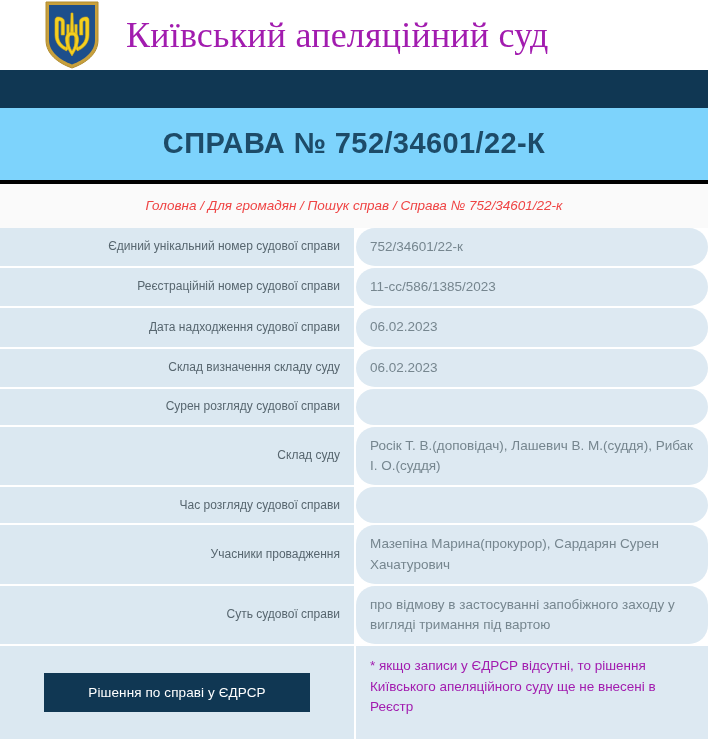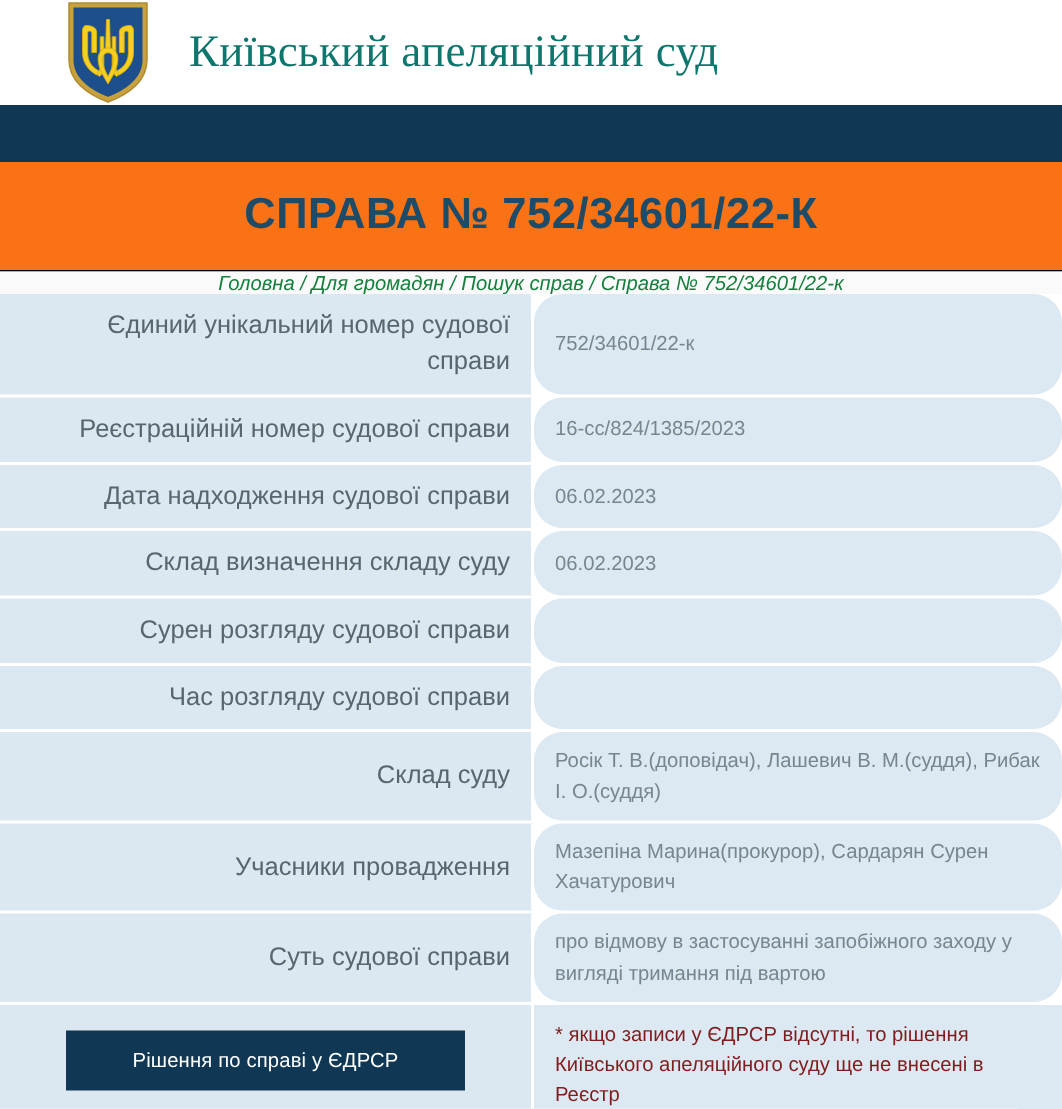--- a/index.html
+++ b/index.html
@@ -35,63 +35,63 @@
   }
   .emblem {
     width: 56px;
     height: 70px;
     flex: 0 0 auto;
     display: block;
   }
   .site-title {
     margin-left: 26px;
     font-family: "Liberation Serif", "DejaVu Serif", serif;
-    font-size: 30px;
+    font-size: 36px;
     line-height: 1;
-    color: #0f766e;
+    color: #a21caf;
     letter-spacing: 0.2px;
     white-space: nowrap;
   }
 
   
   .navbar-strip {
     height: 38px;
     background: #103753;
     flex: 0 0 auto;
   }
 
   
   .title-band {
-    background: #f97316;
+    background: #7dd3fc;
     height: 84px;
     display: flex;
     align-items: center;
     justify-content: center;
-    border-bottom: 1px solid #000000;
+    border-bottom: 4px solid #000000;
     box-sizing: border-box;
   }
   .page-title {
     font-size: 29px;
     color: #1d4b68;
     letter-spacing: 0.4px;
     white-space: nowrap;
   }
 
   
   .breadcrumb-band {
     background: #fafafa;
     height: 54px;
     display: flex;
     align-items: center;
     justify-content: center;
   }
   .breadcrumb {
     font-style: italic;
     font-size: 13.5px;
-    color: #15803d;
+    color: #ef4444;
     white-space: nowrap;
   }
 
   
   .case-table {
     flex: 1 1 auto;
     display: flex;
     flex-direction: column;
     background: #ffffff;
   }
@@ -99,21 +99,21 @@
     display: flex;
     align-items: stretch;
     border-bottom: 2px solid #ffffff;
     min-height: 36px;
   }
   .cell-label {
     width: 356px;
     flex: 0 0 356px;
     background: #dbe8f1;
     color: #57666f;
-    font-size: 17px;
+    font-size: 12px;
     text-align: right;
     box-sizing: border-box;
     padding: 9px 14px 9px 12px;
     display: flex;
     align-items: center;
     justify-content: flex-end;
     border-right: 2px solid #ffffff;
     line-height: 1.45;
   }
   .cell-value {
@@ -158,24 +158,24 @@
     padding: 13px 44px;
     cursor: pointer;
     font-family: inherit;
     letter-spacing: 0.1px;
     white-space: nowrap;
     line-height: 1;
   }
   .action-right {
     flex: 1 1 auto;
     background: #dde9f2;
-    color: #7f1d1d;
-    font-size: 13.5px;
-    box-sizing: border-box;
-    padding: 10px 18px 4px 14px;
+    color: #a21caf;
+    font-size: 13.5px;
+    box-sizing: border-box;
+    padding: 10px 18px 22px 14px;
     display: flex;
     align-items: center;
     line-height: 1.5;
   }
 </style>
 </head>
 <body>
 
 <div class="page">
 
@@ -218,46 +218,46 @@
 
   <div class="case-table">
 
     <div class="case-row">
       <div class="cell-label">Єдиний унікальний номер судової справи</div>
       <div class="cell-value">752/34601/22-к</div>
     </div>
 
     <div class="case-row">
       <div class="cell-label">Реєстраційній номер судової справи</div>
-      <div class="cell-value">16-сс/824/1385/2023</div>
+      <div class="cell-value">11-сс/586/1385/2023</div>
     </div>
 
     <div class="case-row">
       <div class="cell-label">Дата надходження судової справи</div>
       <div class="cell-value">06.02.2023</div>
     </div>
 
     <div class="case-row">
       <div class="cell-label">Склад визначення складу суду</div>
       <div class="cell-value">06.02.2023</div>
     </div>
 
     <div class="case-row">
       <div class="cell-label">Сурен розгляду судової справи</div>
-      <div class="cell-value"></div>
-    </div>
-
-    <div class="case-row">
-      <div class="cell-label">Час розгляду судової справи</div>
       <div class="cell-value"></div>
     </div>
 
     <div class="case-row tall">
       <div class="cell-label">Склад суду</div>
       <div class="cell-value">Росік Т. В.(доповідач), Лашевич В. М.(суддя), Рибак І. О.(суддя)</div>
+    </div>
+
+    <div class="case-row">
+      <div class="cell-label">Час розгляду судової справи</div>
+      <div class="cell-value"></div>
     </div>
 
     <div class="case-row tall">
       <div class="cell-label">Учасники провадження</div>
       <div class="cell-value">Мазепіна Марина(прокурор), Сардарян Сурен Хачатурович</div>
     </div>
 
     <div class="case-row tall">
       <div class="cell-label">Суть судової справи</div>
       <div class="cell-value">про відмову в застосуванні запобіжного заходу у вигляді тримання під вартою</div>

